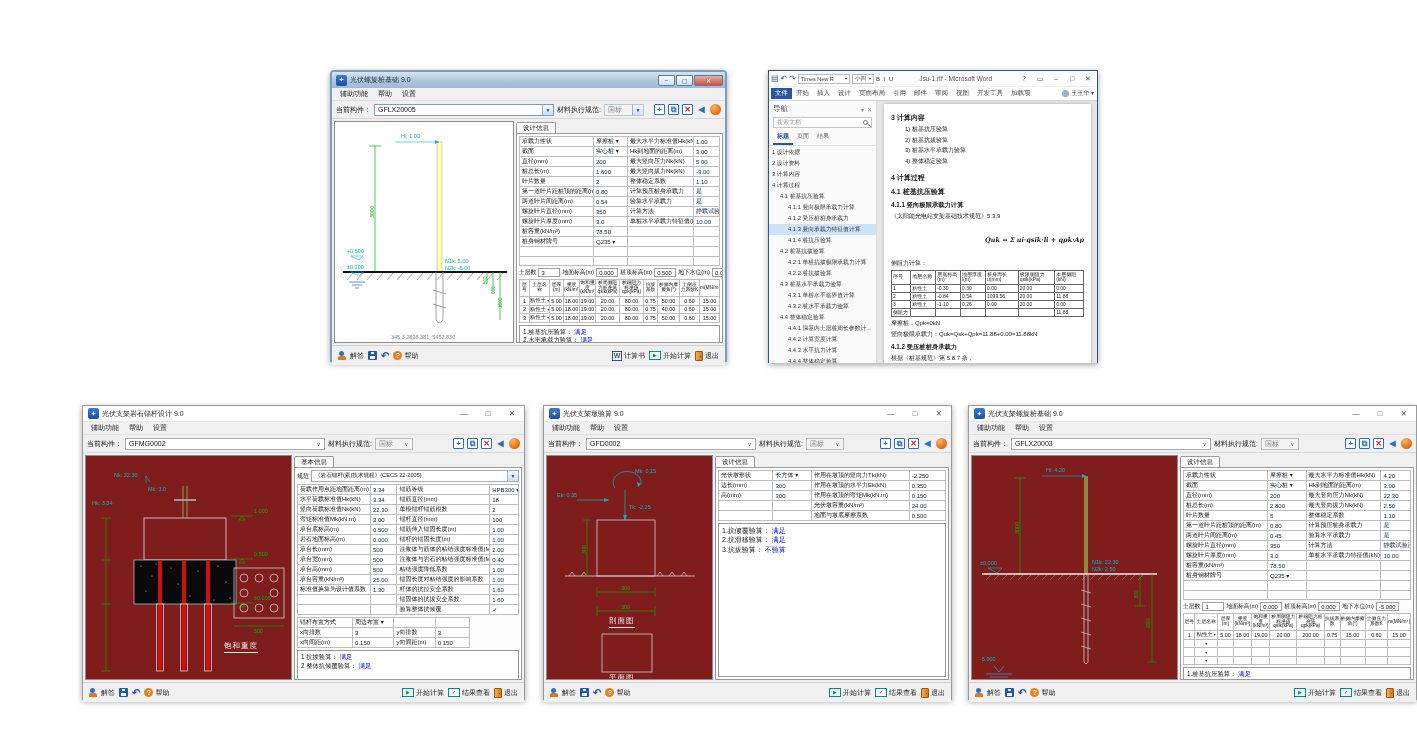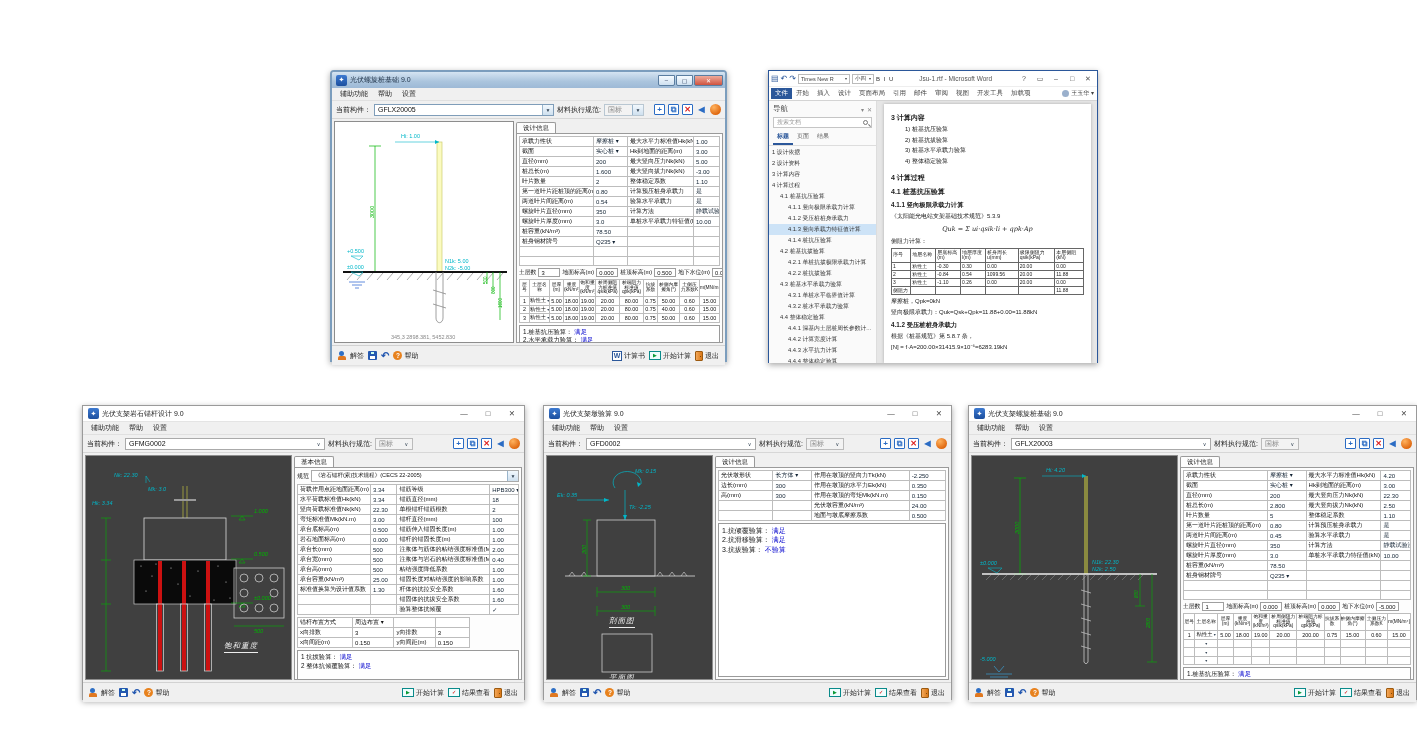--- a/index.html
+++ b/index.html
@@ -35,21 +35,21 @@
   .ticons { margin-left:auto; display:flex; align-items:center; gap:3px; }
   .tic { width:11px; height:11px; display:inline-flex; align-items:center; justify-content:center; font-size:8px; }
   .tic.page { background:#fff; border:1px solid #2b6cc4; color:#2b6cc4; font-size:8px; font-weight:bold; border-radius:1px; }
   .tic.page.del { color:#d22; }
   .tic.horn { color:#2b6cc4; font-weight:bold; }
   .tic.fox { border-radius:50%; background:radial-gradient(circle at 35% 30%, #ffb25e, #e06a12 70%); }
 
   .content { display:flex; background:#f0f0f0; }
   .draw { position:relative; flex:none; border:1px solid #8d8d8d; margin:2px; overflow:hidden; }
   .draw.white { background:#fff; }
-  .draw.black { background:#404040;font-style:italic; }
+  .draw.black { background:#7f1d1d; }
   .rpanel { flex:1; margin:2px 2px 2px 0; display:flex; flex-direction:column; overflow:hidden; }
   .tabs { height:12px; display:flex; align-items:flex-end; }
   .tab { background:#fdfdfd; border:1px solid #9a9a9a; border-bottom:none; padding:1px 6px 0; font-size:6.5px; border-radius:2px 2px 0 0; }
   .panelbox { background:#fdfdfd; border:1px solid #9a9a9a; padding:2px; flex:1; display:flex; flex-direction:column; gap:2px; overflow:hidden; }
 
   table { border-collapse:collapse; width:100%; table-layout:fixed; background:#fff; }
   .ptable td { border:1px solid #bdbdbd; height:9.5px; font-size:6px; padding:0 2px; white-space:nowrap; overflow:hidden; color:#111; }
   .ptable td:nth-child(2), .ptable td:nth-child(4) { color:#123; }
   .soilbar { display:flex; align-items:center; gap:2px; font-size:5.8px; white-space:nowrap; }
   .sbv { border:1px solid #9f9f9f; background:#fff; padding:0 2px; min-width:22px; height:8.5px; line-height:8px; }
@@ -109,21 +109,21 @@
   .navtabs span { padding:1px 4px 2px; }
   .navtabs .on { color:#2b579a; border-bottom:2px solid #2b579a; font-weight:bold; }
   .navtree { flex:1; overflow:hidden; padding-top:1px; }
   .nitem { font-size:5.8px; color:#333; padding:1px 2px 1px 3px; white-space:nowrap; overflow:hidden; }
   .nitem.sel { background:#cde3f7; }
   .docarea { flex:1; background:#e6e6e6; padding:3px 6px 0 7px; overflow:hidden; }
   .docpage { background:#fff; box-shadow:0 0 3px rgba(0,0,0,.25); height:100%; padding:5px 7px; overflow:hidden; }
   .dh { font-size:7px; font-weight:bold; color:#222; margin:4px 0 2px; }
   .dp { font-size:6px; color:#222; margin:2px 0; }
   .dli { font-size:6px; color:#222; margin:1.5px 0 1.5px 14px; }
-  .dformula { font-family:"DejaVu Serif", serif; font-style:italic; font-size:6.5px; text-align:center; margin:4px 0; color:#222; }
+  .dformula { font-family:"DejaVu Serif", serif; font-style:italic; font-size:6.5px; text-align:right; margin:15px 0; color:#222;font-weight:bold; }
   .dtable td { border:1px solid #666; font-size:5px; padding:0.5px 1px; color:#222; height:8px; overflow:hidden; white-space:nowrap; }
   .dtable tr:first-child td { white-space:normal; line-height:1.05; height:14px; }
 
   
   #w1 { left:330px; top:70px; width:397px; height:292px; }
   #w1 .content { height:226px; }
   #w1 .draw { width:180px; height:222px; }
   #word { left:768px; top:70px; width:330px; height:293px; }
   #w3 { left:82px; top:405px; width:443px; height:295px; }
   #w3 .content { height:229px; }

